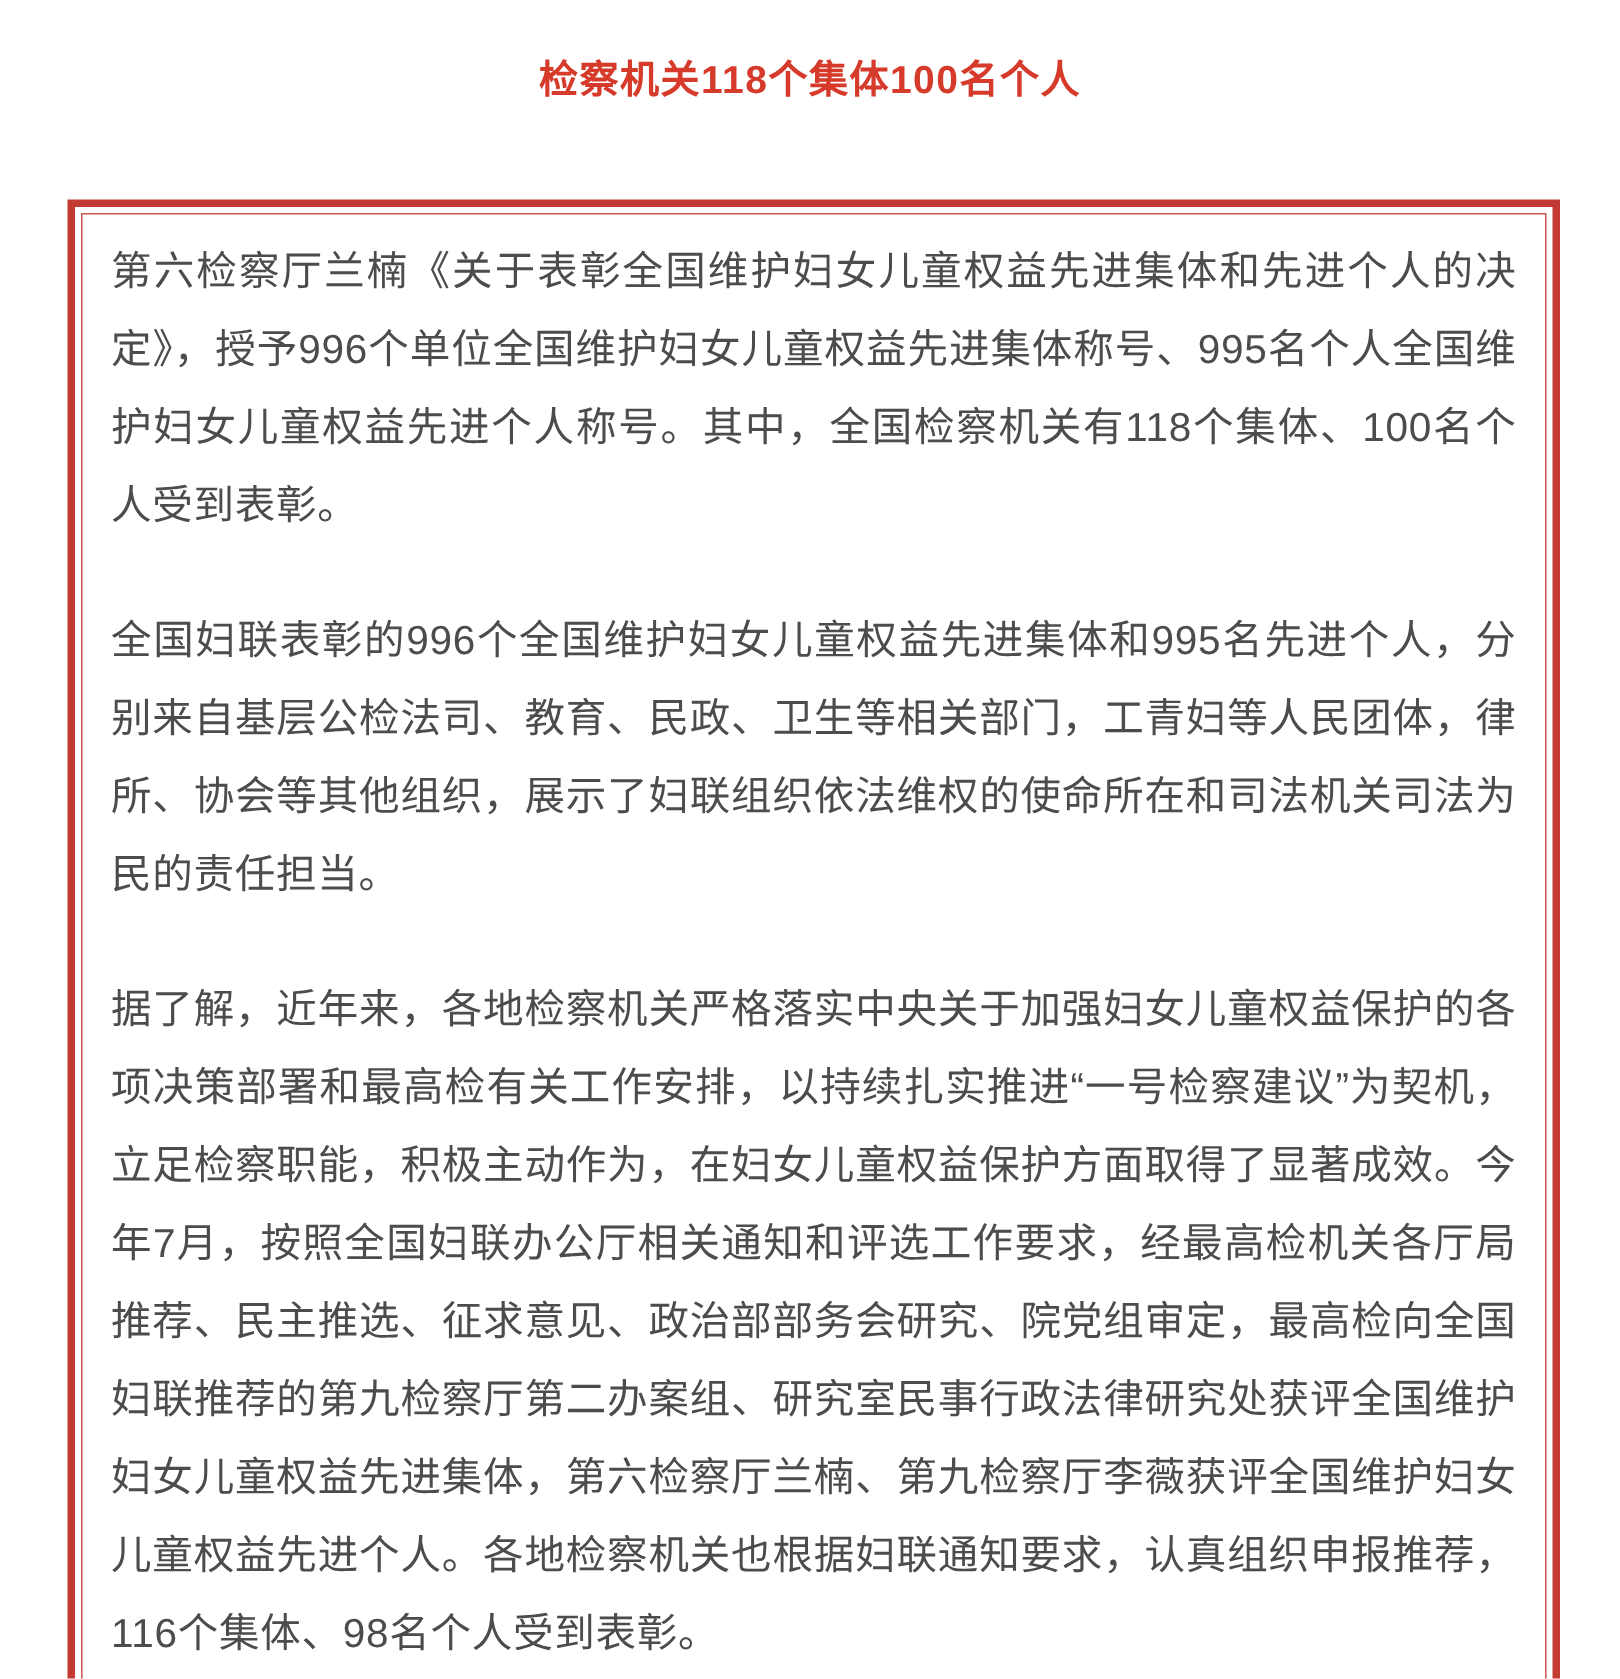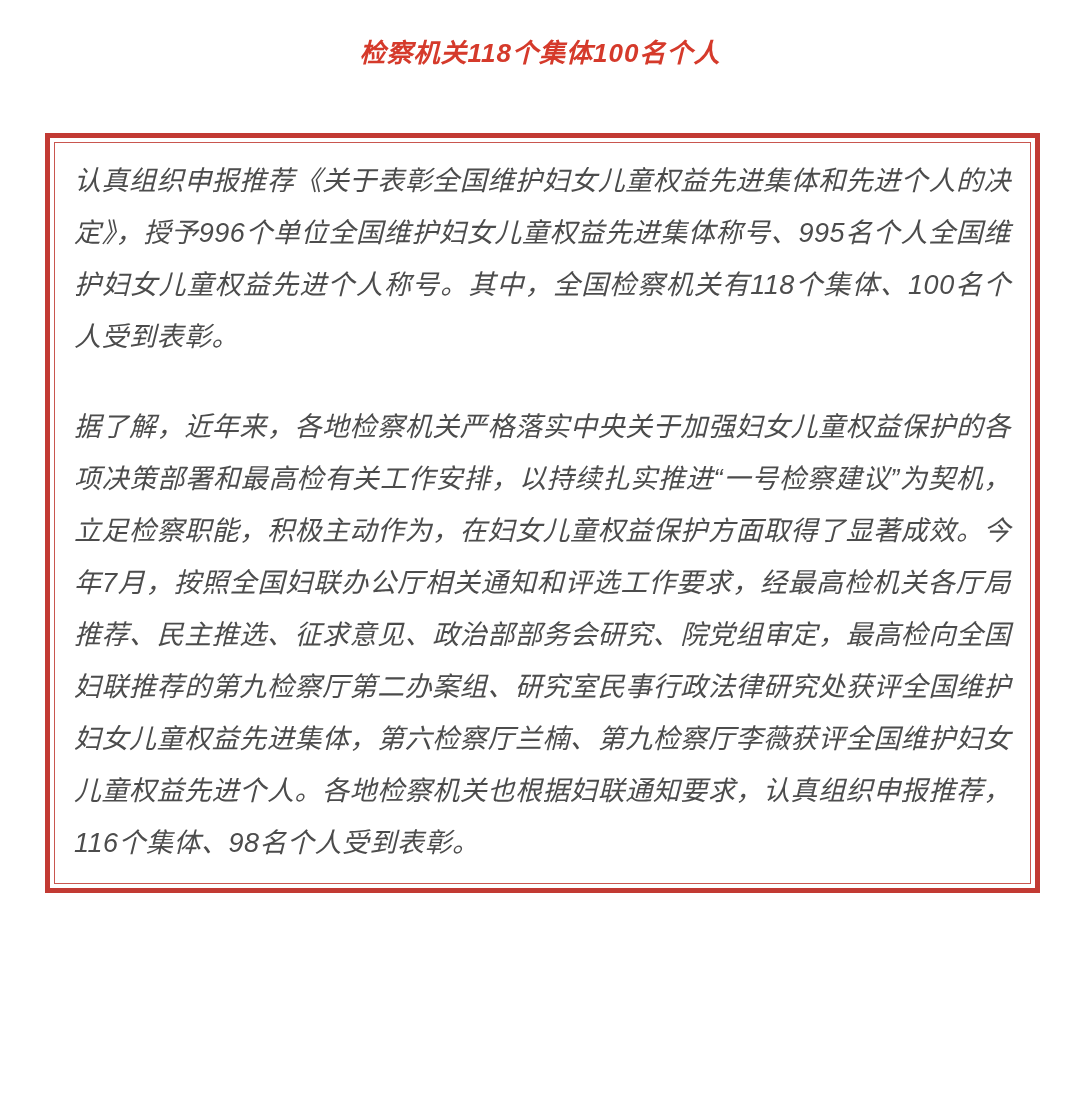--- a/index.html
+++ b/index.html
@@ -16,21 +16,20 @@
     width:1080px;
     height:1119px;
     position:relative;
     background:var(--page-bg);
     overflow:hidden;
   }
   .page{
     width:1080px;
     height:841px;
     position:relative;
-    font-style:italic;
   }
   .article-title{
     padding-top:28px;
     text-align:center;
   }
   .title-line{
     font-size:26px;
     font-weight:bold;
     line-height:50px;
     letter-spacing:1px;
@@ -63,18 +62,19 @@
 <body>
 
 <div class="page">
 
   <header class="article-title">
     <div class="title-line">检察机关118个集体100名个人</div>
   </header>
 
   <div class="article-box">
     <div class="article-box-inner">
-      <p class="article-paragraph">认真组织申报推荐《关于表彰全国维护妇女儿童权益先进集体和先进个人的决定》，授予996个单位全国维护妇女儿童权益先进集体称号、995名个人全国维护妇女儿童权益先进个人称号。其中，全国检察机关有118个集体、100名个人受到表彰。</p>
+      <p class="article-paragraph">第六检察厅兰楠《关于表彰全国维护妇女儿童权益先进集体和先进个人的决定》，授予996个单位全国维护妇女儿童权益先进集体称号、995名个人全国维护妇女儿童权益先进个人称号。其中，全国检察机关有118个集体、100名个人受到表彰。</p>
+      <p class="article-paragraph">全国妇联表彰的996个全国维护妇女儿童权益先进集体和995名先进个人，分别来自基层公检法司、教育、民政、卫生等相关部门，工青妇等人民团体，律所、协会等其他组织，展示了妇联组织依法维权的使命所在和司法机关司法为民的责任担当。</p>
       <p class="article-paragraph">据了解，近年来，各地检察机关严格落实中央关于加强妇女儿童权益保护的各项决策部署和最高检有关工作安排，以持续扎实推进“一号检察建议”为契机，立足检察职能，积极主动作为，在妇女儿童权益保护方面取得了显著成效。今年7月，按照全国妇联办公厅相关通知和评选工作要求，经最高检机关各厅局推荐、民主推选、征求意见、政治部部务会研究、院党组审定，最高检向全国妇联推荐的第九检察厅第二办案组、研究室民事行政法律研究处获评全国维护妇女儿童权益先进集体，第六检察厅兰楠、第九检察厅李薇获评全国维护妇女儿童权益先进个人。各地检察机关也根据妇联通知要求，认真组织申报推荐，116个集体、98名个人受到表彰。</p>
     </div>
   </div>
 
 </div>
 
 </body></html>

